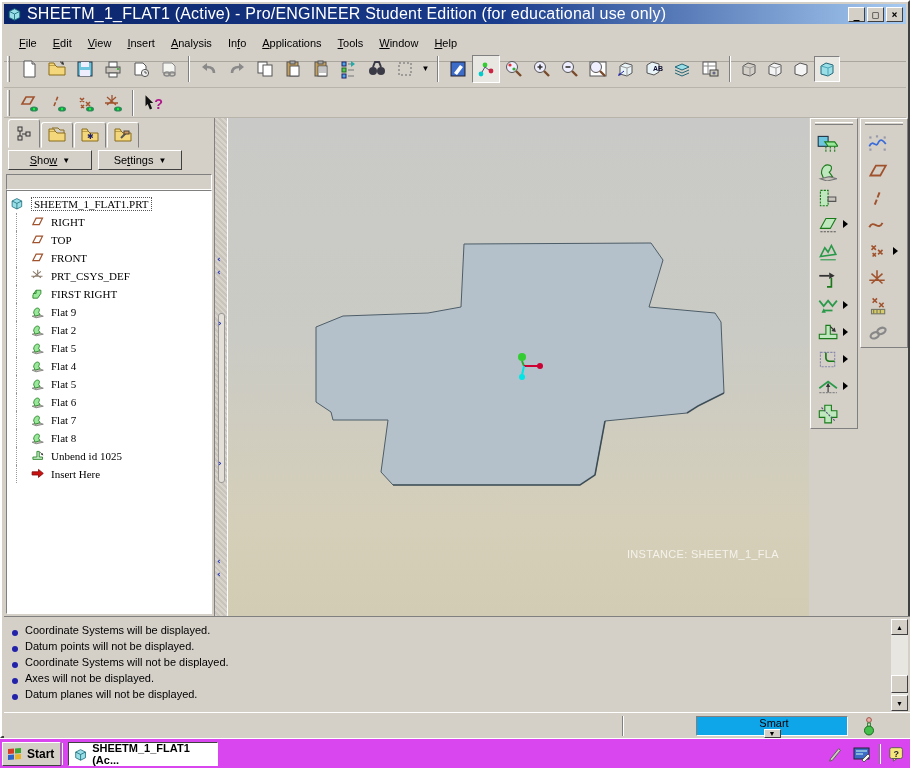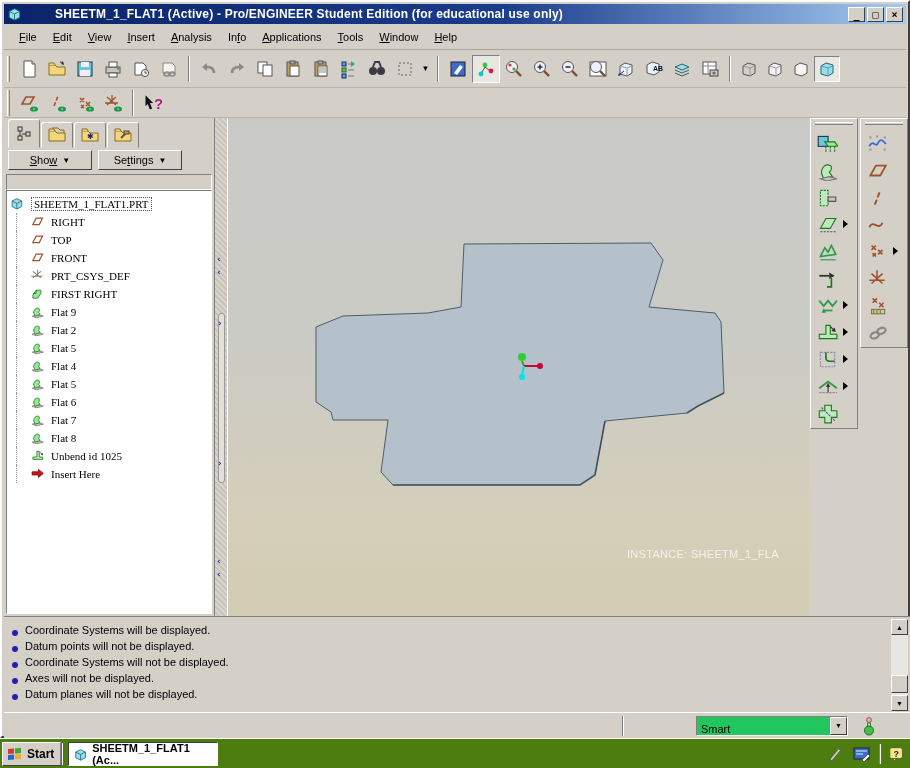--- a/index.html
+++ b/index.html
@@ -7,27 +7,27 @@
   body { font-family:"Liberation Sans", sans-serif; font-size:11px; background:#d4d0c8; color:#000; }
   #app { position:relative; width:910px; height:768px; }
 
   
   #win { position:absolute; left:0; top:0; width:910px; height:738px;
          background:#d4d0c8; border:2px solid; border-color:#fff #404040 #404040 #fff; }
   #titlebar { position:absolute; left:2px; top:2px; right:2px; height:20px;
          background:linear-gradient(90deg,#0a246a 0%,#1a3c8c 55%,#a6caf0 100%);
          display:flex; align-items:center; padding:0 3px; }
   #title-icon { width:15px; height:14px; margin-right:5px; }
-  #title-text { color:#fff; font-weight:bold; font-size:12px; white-space:nowrap; letter-spacing:.2px;margin-left:28px; }
+  #title-text { color:#fff; font-weight:normal; font-size:16px; white-space:nowrap; letter-spacing:.2px; }
   .winbtns { margin-left:auto; display:flex; gap:2px; }
   .wbtn { width:17px; height:15px; background:#d4d0c8; border:1px solid; border-color:#fff #404040 #404040 #fff;
           font-size:10px; font-weight:bold; display:flex; align-items:center; justify-content:center; font-family:"DejaVu Sans Mono",monospace; }
 
   
-  #menubar { position:absolute; left:2px; top:22px; right:2px; height:26px; display:flex; align-items:center;
+  #menubar { position:absolute; left:2px; top:22px; right:2px; height:38px; display:flex; align-items:center;
              padding-left:8px; gap:2px; border-bottom:1px solid #aaa69e; }
   .menu-item { padding:3px 7px; }
   .menu-item u { text-decoration:underline; }
 
   
   .tbrow { position:absolute; left:2px; right:2px; display:flex; align-items:center; }
   #tbrow1 { top:48px; height:38px; border-bottom:1px solid #b8b4ac; }
   #tbrow2 { top:86px; height:30px; border-bottom:1px solid #b8b4ac; }
   .tgroup { display:flex; align-items:center; height:100%; padding:0 2px; }
   .tsep { width:2px; height:26px; margin:0 3px; border-left:1px solid #808080; border-right:1px solid #fff; }
@@ -90,29 +90,29 @@
   #msg-scroll { position:absolute; right:2px; top:2px; width:17px; height:92px; background:#e8e6e0; }
   .sbtn { position:absolute; left:0; width:17px; height:16px; background:#d4d0c8; border:1px solid; border-color:#fff #404040 #404040 #fff;
           display:flex; align-items:center; justify-content:center; font-size:7px; }
   #msg-thumb { position:absolute; left:0; top:56px; width:17px; height:18px; background:#d4d0c8; border:1px solid; border-color:#fff #404040 #404040 #fff; }
 
   
   #statusbar { position:absolute; left:2px; top:710px; width:906px; height:26px; background:#d4d0c8;
                border-top:1px solid #fff; display:flex; align-items:center; }
   #sb-left { width:618px; height:100%; }
   #sb-div { width:2px; height:20px; border-left:1px solid #808080; border-right:1px solid #fff; }
-  #filter-combo { margin-left:72px; width:152px; height:20px; background:#22c55e; border:1px solid; border-color:#808080 #fff #fff #808080;
-                  display:flex; align-items:flex-end; }
+  #filter-combo { margin-left:72px; width:152px; height:20px; background:#0ea5e9; border:1px solid; border-color:#808080 #fff #fff #808080;
+                  display:flex; align-items:center;flex-direction:column; }
   #filter-combo .val { flex:1; padding-left:4px; }
   #combo-btn { width:17px; height:18px; background:#d4d0c8; border:1px solid; border-color:#fff #404040 #404040 #fff;
                display:flex; align-items:center; justify-content:center; font-size:7px; }
   #sb-status-icon { margin-left:14px; }
 
   
-  #taskbar { position:absolute; left:0; top:738px; width:910px; height:30px; background:#4d7c0f; border-top:1px solid #fff; }
+  #taskbar { position:absolute; left:0; top:738px; width:910px; height:30px; background:#d946ef; border-top:1px solid #fff; }
   #start-btn { position:absolute; left:2px; top:3px; height:24px; padding:0 6px 0 4px; background:#d4d0c8;
                border:1px solid; border-color:#fff #404040 #404040 #fff; display:flex; align-items:center; gap:4px;
                font-weight:bold; font-size:12px; font-family:"Liberation Sans",sans-serif; }
   #ql-div { position:absolute; left:60px; top:4px; width:3px; height:22px; border-left:1px solid #808080; border-right:1px solid #fff; }
   #task-btn { position:absolute; left:68px; top:3px; width:150px; height:24px; background:#fff;
               border:1px solid; border-color:#404040 #fff #fff #404040; display:flex; align-items:center; gap:5px; padding:0 5px;
               font-weight:bold; font-size:11px; }
   #tray { position:absolute; right:4px; top:3px; height:24px; display:flex; align-items:center; gap:7px; }
   .tray-div { width:2px; height:20px; border-left:1px solid #808080; border-right:1px solid #fff; }
 </style>

